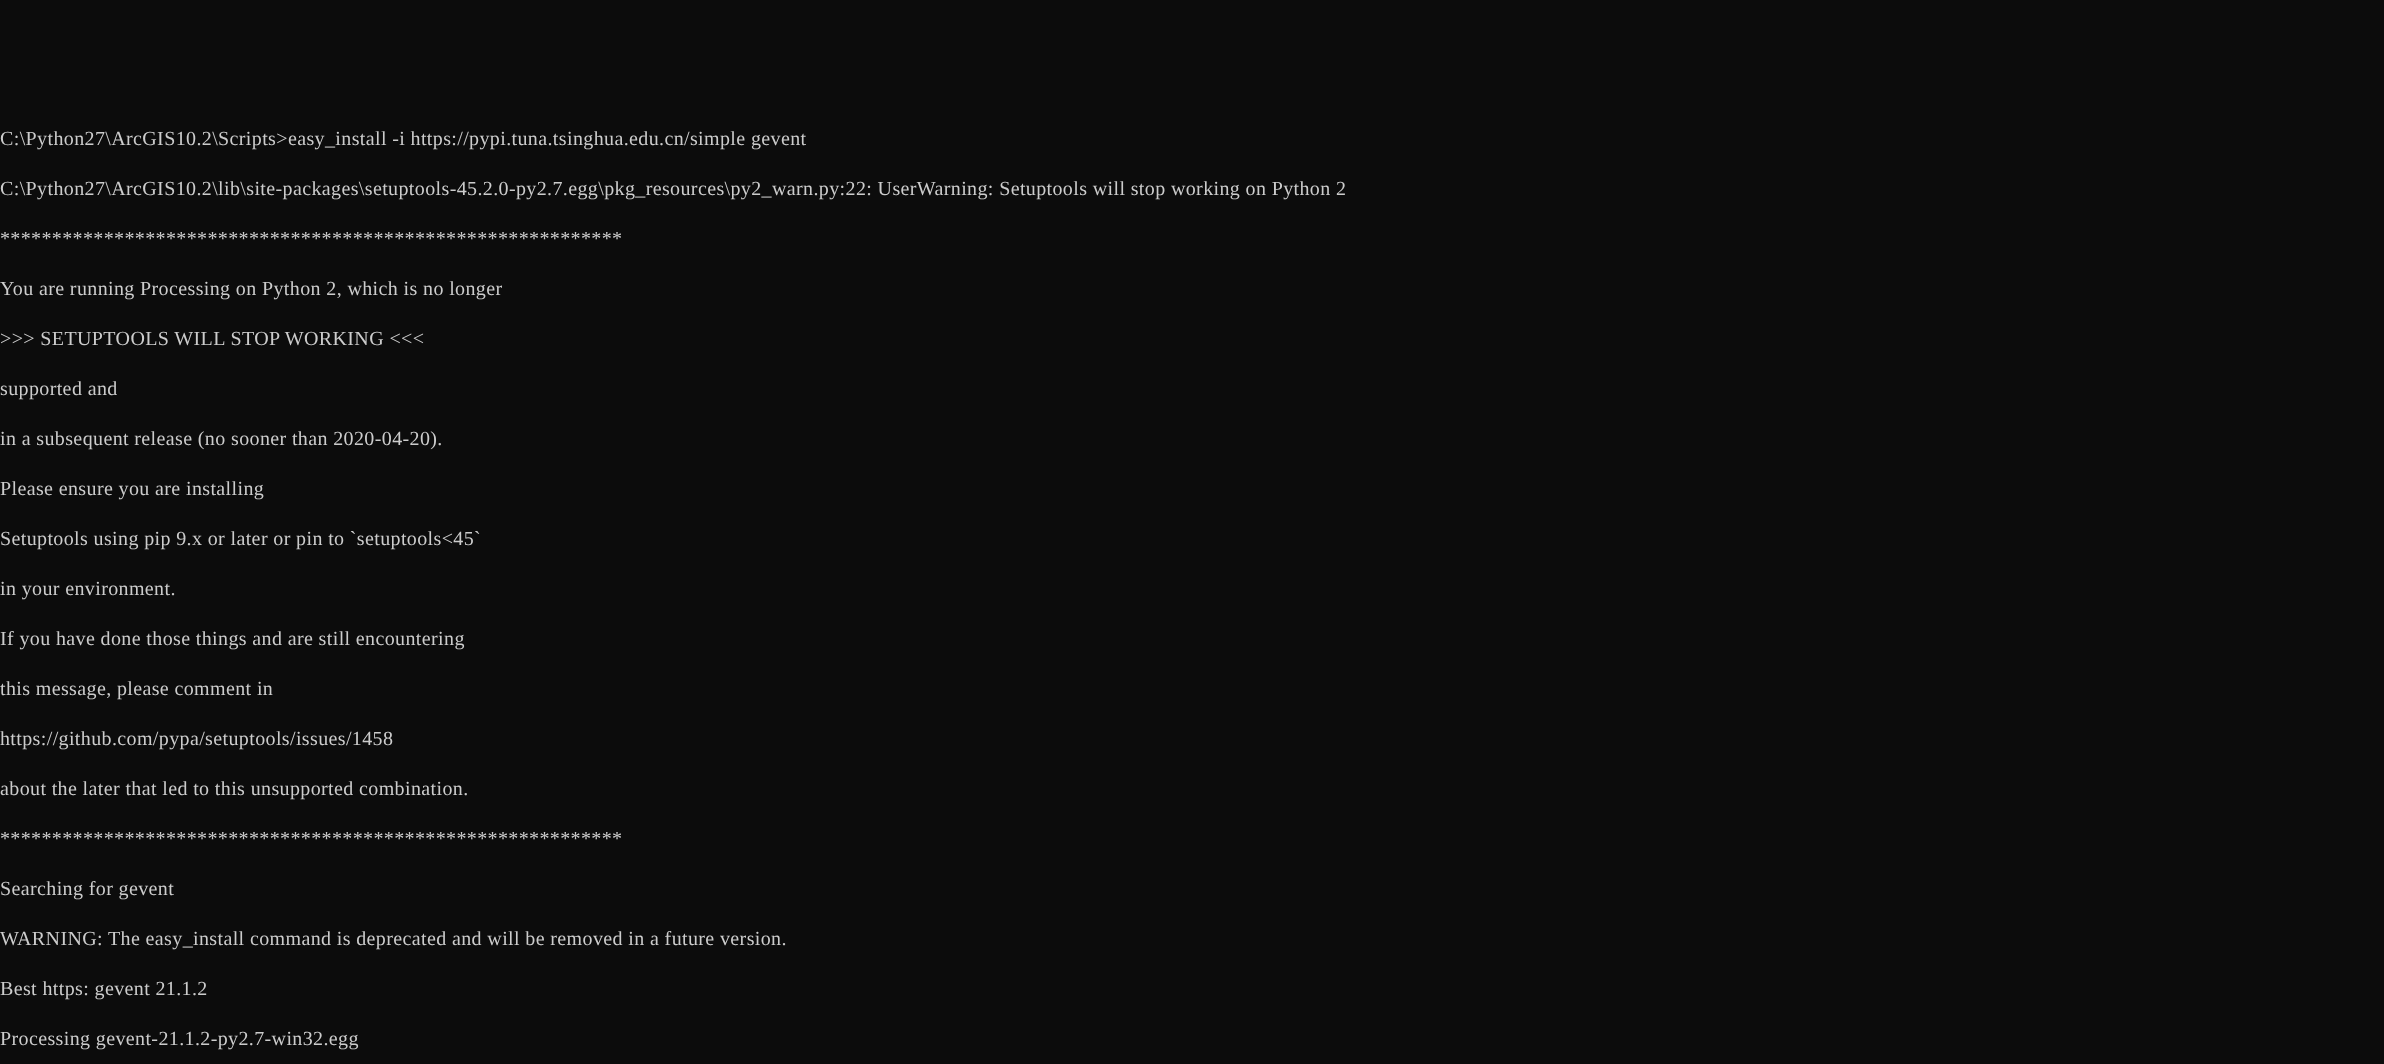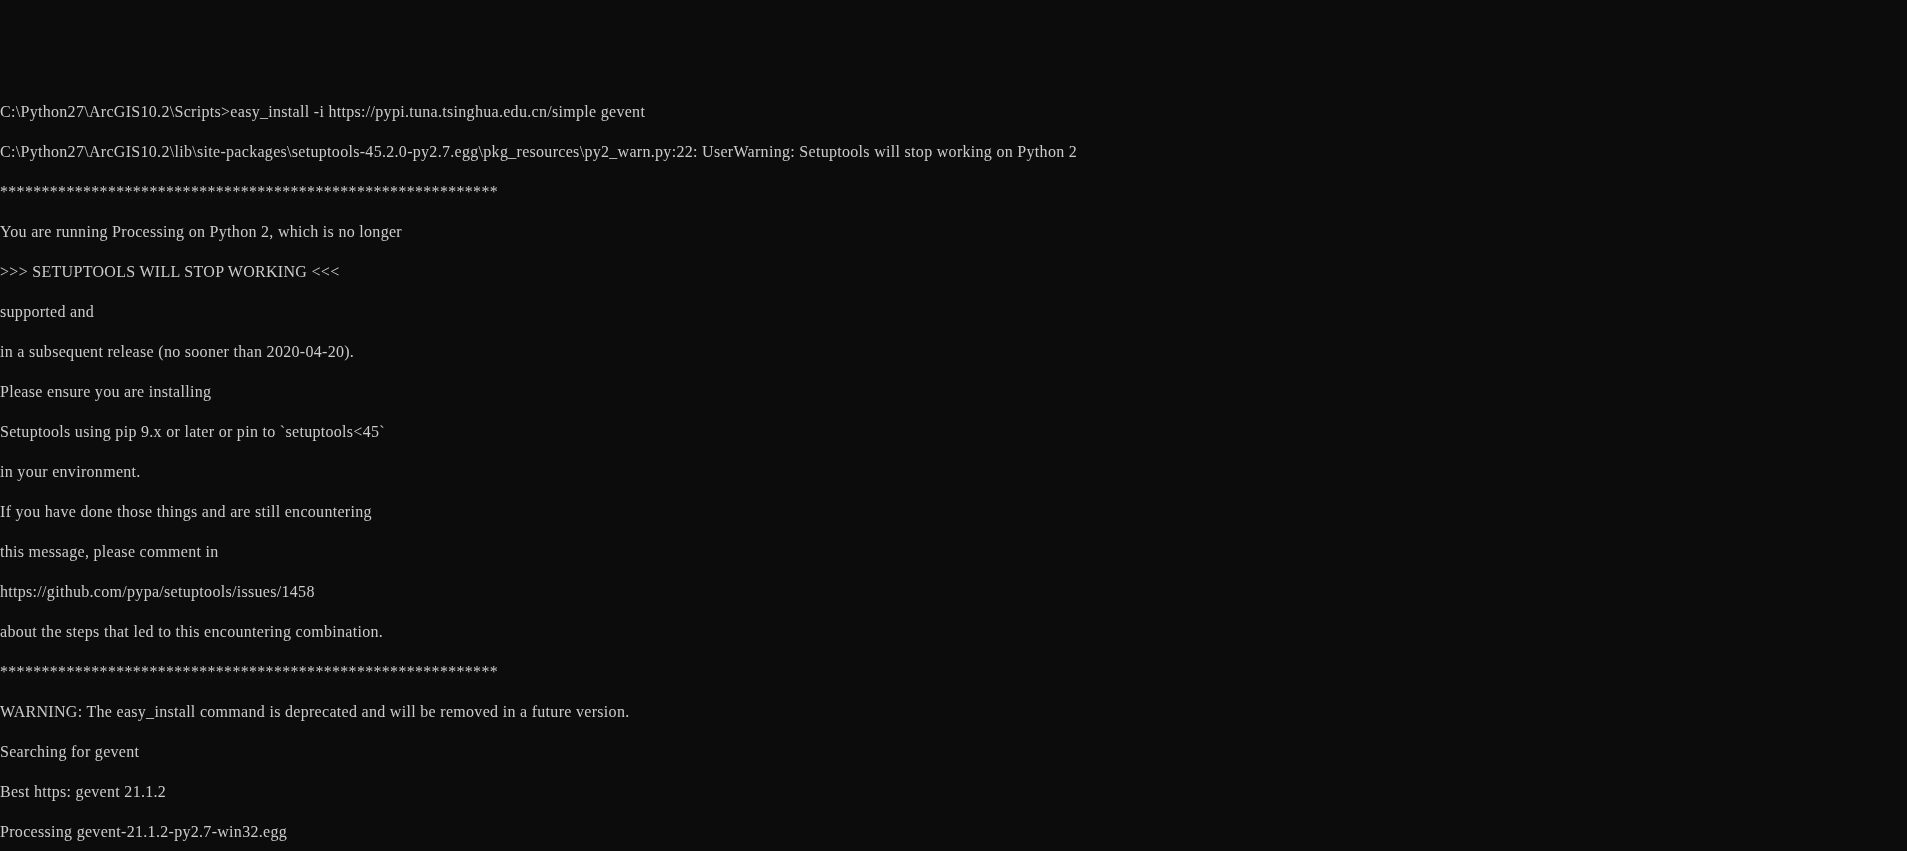--- a/index.html
+++ b/index.html
@@ -41,24 +41,24 @@
 <span class="line">You are running Processing on Python 2, which is no longer</span>
 <span class="line">&gt;&gt;&gt; SETUPTOOLS WILL STOP WORKING &lt;&lt;&lt;</span>
 <span class="line">supported and</span>
 <span class="line">in a subsequent release (no sooner than 2020-04-20).</span>
 <span class="line">Please ensure you are installing</span>
 <span class="line">Setuptools using pip 9.x or later or pin to `setuptools&lt;45`</span>
 <span class="line">in your environment.</span>
 <span class="line">If you have done those things and are still encountering</span>
 <span class="line">this message, please comment in</span>
 <span class="line">https://github.com/pypa/setuptools/issues/1458</span>
-<span class="line">about the steps that led to this encountering combination.</span>
+<span class="line">about the later that led to this unsupported combination.</span>
 <span class="line">************************************************************</span>
+<span class="line">Searching for gevent</span>
 <span class="line">WARNING: The easy_install command is deprecated and will be removed in a future version.</span>
-<span class="line">Searching for gevent</span>
 <span class="line">Best https: gevent 21.1.2</span>
 <span class="line">Processing gevent-21.1.2-py2.7-win32.egg</span>
 
 <span class="line"></span>
 
 
 
 
 
 

